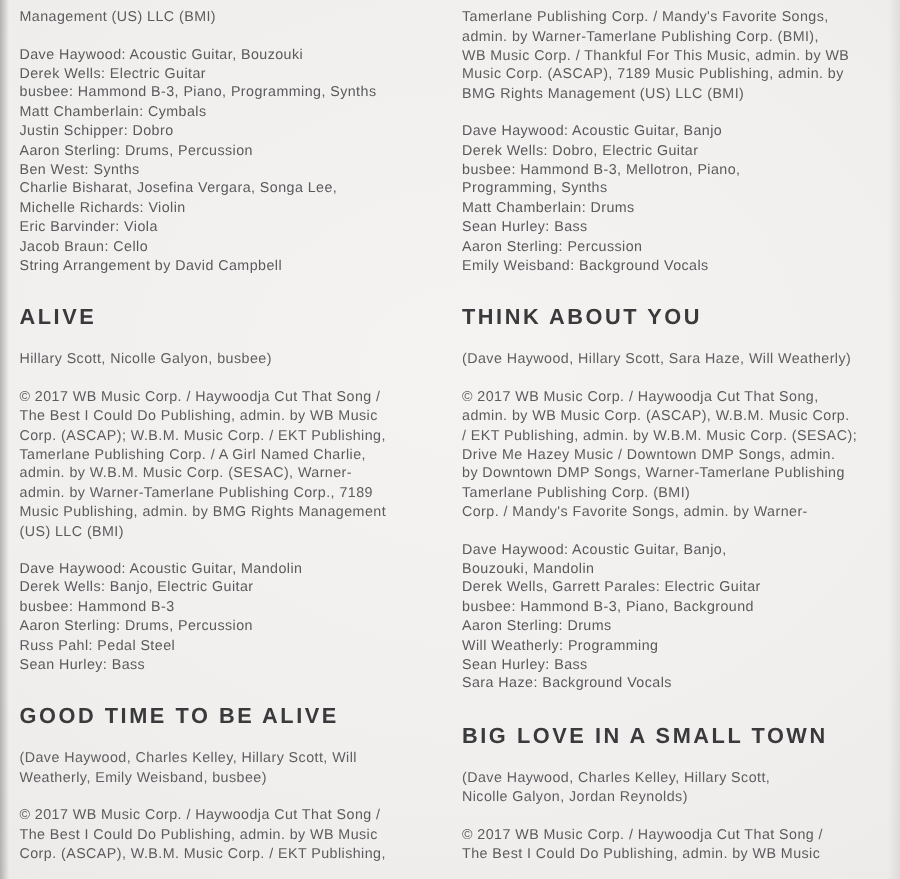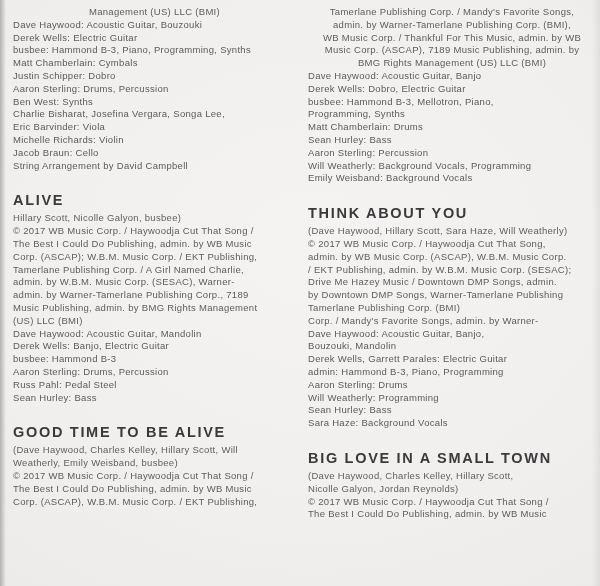--- a/index.html
+++ b/index.html
@@ -32,22 +32,22 @@
     width: 8px;
     background: linear-gradient(270deg, rgba(150,150,150,0.18), rgba(150,150,150,0));
     pointer-events: none;
   }
   .col {
     position: absolute;
     top: 6px;
   }
   .col-left  { left: 13px;  width: 283px; }
   .col-right { left: 308px; width: 288px; }
-  .block { }
-  .col > :first-child { margin-top: 0 !important; text-align: center; }
+  .block { margin-top: 12px; }
+  .col > :first-child { margin-top: 0 !important; }
   .line {
     font-size: 9.5px;
     line-height: 12.8px;
     letter-spacing: 0.3px;
     white-space: nowrap;
     color: #5a5a5c;
   }
   .heading {
     margin: 19px 0 2px 0;
     font-size: 14.5px;
@@ -70,22 +70,22 @@
       </div>
       <div class="block musicians">
         <div class="line">Dave Haywood: Acoustic Guitar, Bouzouki</div>
         <div class="line">Derek Wells: Electric Guitar</div>
         <div class="line">busbee: Hammond B-3, Piano, Programming, Synths</div>
         <div class="line">Matt Chamberlain: Cymbals</div>
         <div class="line">Justin Schipper: Dobro</div>
         <div class="line">Aaron Sterling: Drums, Percussion</div>
         <div class="line">Ben West: Synths</div>
         <div class="line">Charlie Bisharat, Josefina Vergara, Songa Lee,</div>
+        <div class="line">Michelle Richards: Violin</div>
         <div class="line">Eric Barvinder: Viola</div>
-        <div class="line">Michelle Richards: Violin</div>
         <div class="line">Jacob Braun: Cello</div>
         <div class="line">String Arrangement by David Campbell</div>
       </div>
       <div class="heading">ALIVE</div>
       <div class="block writers">
         <div class="line">Hillary Scott, Nicolle Galyon, busbee)</div>
       </div>
       <div class="block copyright">
         <div class="line">© 2017 WB Music Corp. / Haywoodja Cut That Song /</div>
         <div class="line">The Best I Could Do Publishing, admin. by WB Music</div>
@@ -124,41 +124,40 @@
         <div class="line">BMG Rights Management (US) LLC (BMI)</div>
       </div>
       <div class="block musicians">
         <div class="line">Dave Haywood: Acoustic Guitar, Banjo</div>
         <div class="line">Derek Wells: Dobro, Electric Guitar</div>
         <div class="line">busbee: Hammond B-3, Mellotron, Piano,</div>
         <div class="line">Programming, Synths</div>
         <div class="line">Matt Chamberlain: Drums</div>
         <div class="line">Sean Hurley: Bass</div>
         <div class="line">Aaron Sterling: Percussion</div>
-        <div class="line">Will Weatherly: Background Vocals, Programming</div>
         <div class="line">Emily Weisband: Background Vocals</div>
       </div>
       <div class="heading">THINK ABOUT YOU</div>
       <div class="block writers">
         <div class="line">(Dave Haywood, Hillary Scott, Sara Haze, Will Weatherly)</div>
       </div>
       <div class="block copyright">
         <div class="line">© 2017 WB Music Corp. / Haywoodja Cut That Song,</div>
         <div class="line">admin. by WB Music Corp. (ASCAP), W.B.M. Music Corp.</div>
         <div class="line">/ EKT Publishing, admin. by W.B.M. Music Corp. (SESAC);</div>
         <div class="line">Drive Me Hazey Music / Downtown DMP Songs, admin.</div>
         <div class="line">by Downtown DMP Songs, Warner-Tamerlane Publishing</div>
         <div class="line">Tamerlane Publishing Corp. (BMI)</div>
         <div class="line">Corp. / Mandy's Favorite Songs, admin. by Warner-</div>
       </div>
       <div class="block musicians">
         <div class="line">Dave Haywood: Acoustic Guitar, Banjo,</div>
         <div class="line">Bouzouki, Mandolin</div>
         <div class="line">Derek Wells, Garrett Parales: Electric Guitar</div>
-        <div class="line">admin: Hammond B-3, Piano, Programming</div>
+        <div class="line">busbee: Hammond B-3, Piano, Background</div>
         <div class="line">Aaron Sterling: Drums</div>
         <div class="line">Will Weatherly: Programming</div>
         <div class="line">Sean Hurley: Bass</div>
         <div class="line">Sara Haze: Background Vocals</div>
       </div>
       <div class="heading">BIG LOVE IN A SMALL TOWN</div>
       <div class="block writers">
         <div class="line">(Dave Haywood, Charles Kelley, Hillary Scott,</div>
         <div class="line">Nicolle Galyon, Jordan Reynolds)</div>
       </div>

